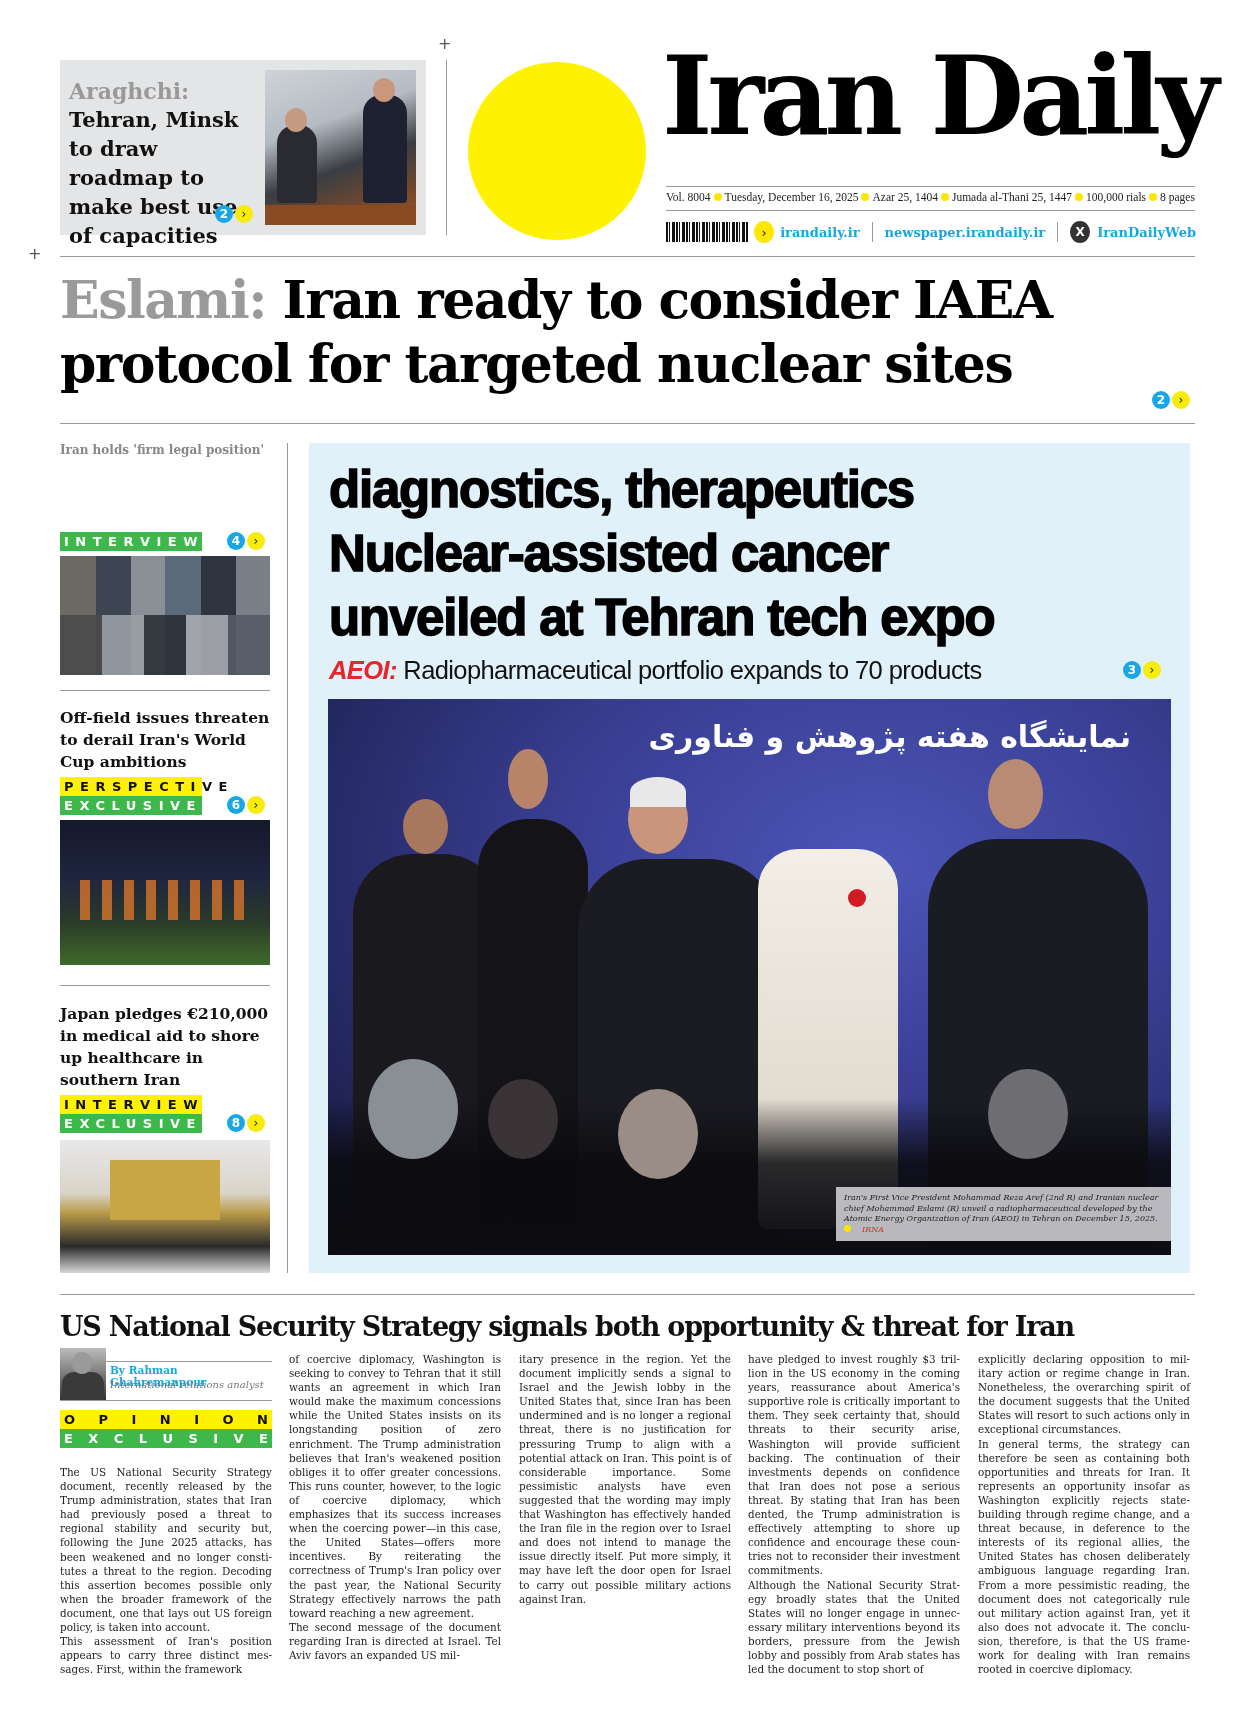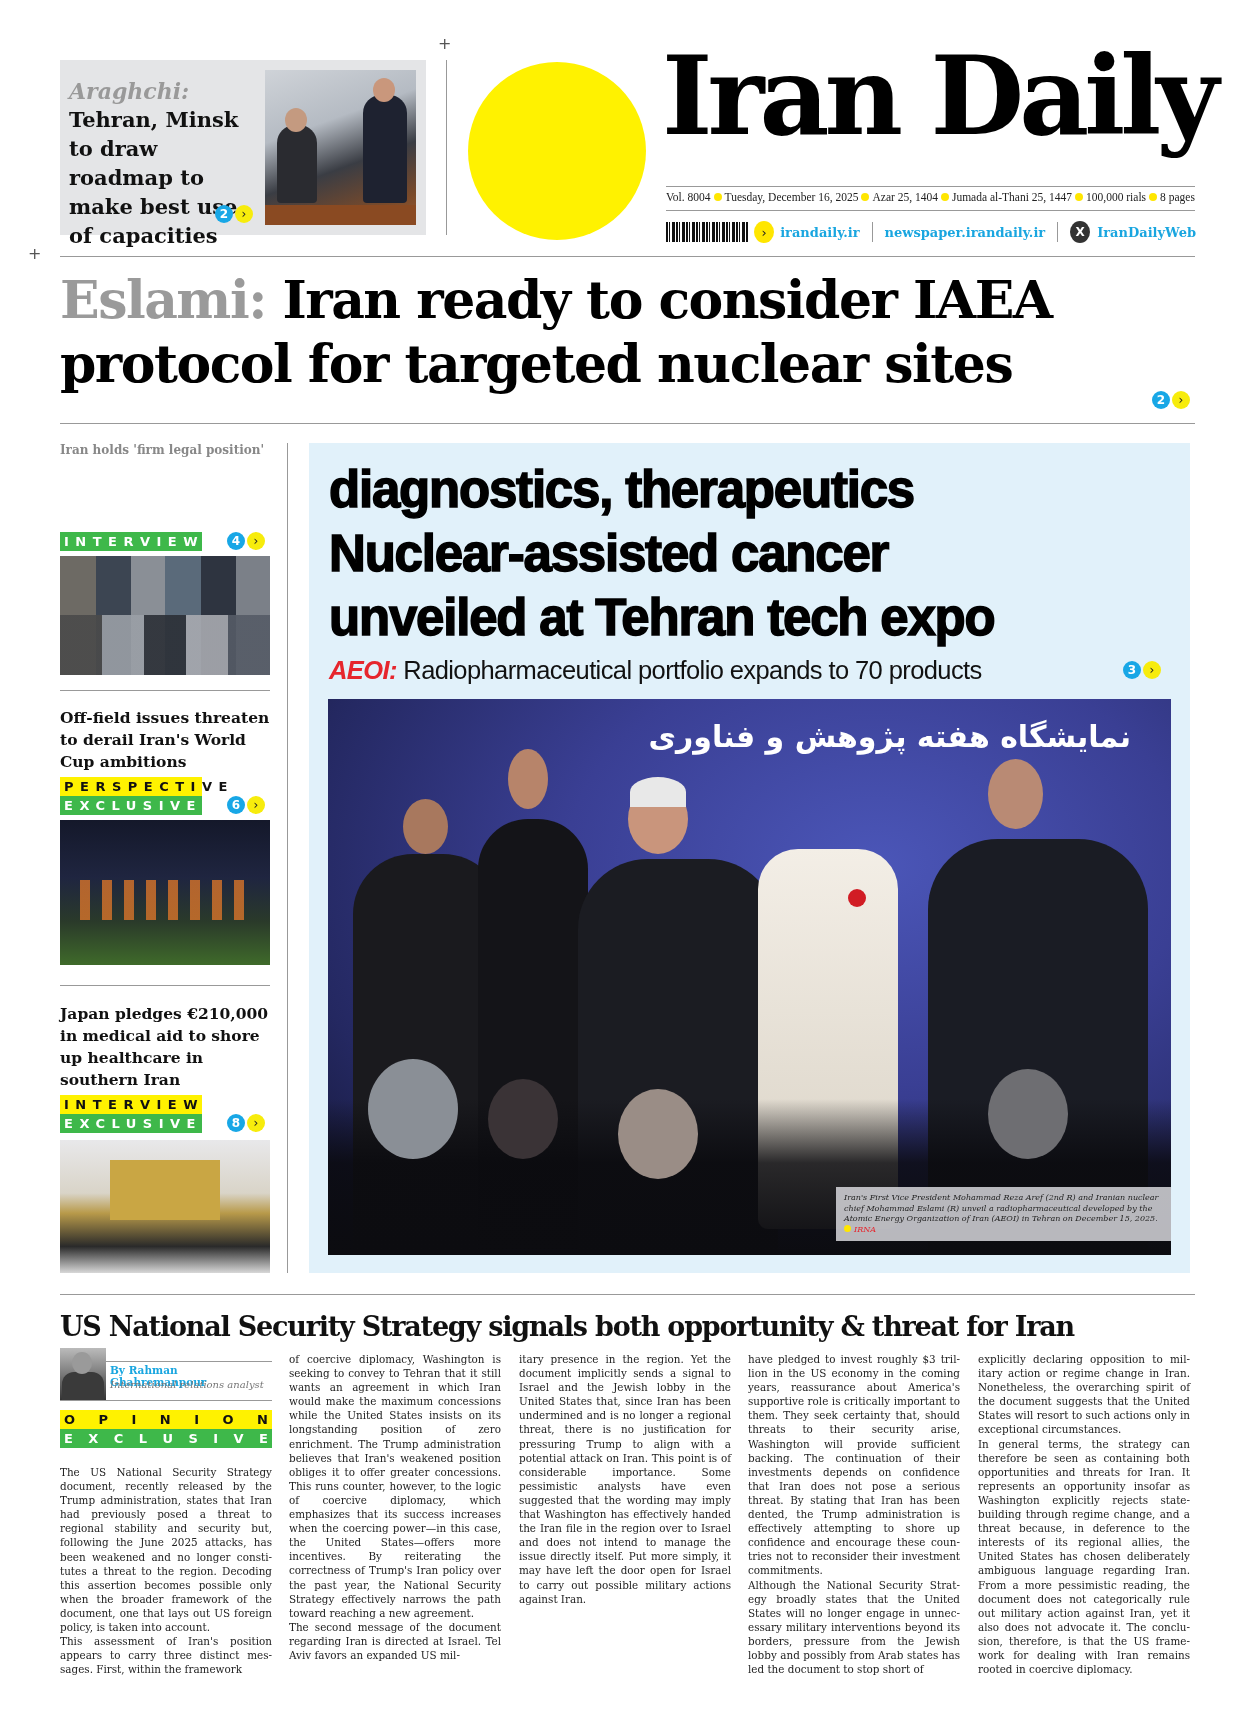--- a/index.html
+++ b/index.html
@@ -3,21 +3,21 @@
 <meta charset="utf-8">
 <style>
   * { box-sizing: border-box; margin: 0; padding: 0; }
   html, body { width: 1250px; height: 1734px; background: #ffffff; overflow: hidden; }
   body { position: relative; font-family: "DejaVu Serif", serif; color: #111; }
 
   .crop { position: absolute; color: #555; font-family: "DejaVu Sans", sans-serif; font-size: 16px; line-height: 1; }
 
   
   .teaser-box { position: absolute; left: 60px; top: 60px; width: 366px; height: 175px; background: #e4e5e7; }
-  .teaser-kicker { position: absolute; left: 9px; top: 18px; font-style: italic; font-weight: bold; font-size: 22px; color: #999; }
+  .teaser-kicker { position: absolute; left: 9px; top: 18px; font-weight: bold; font-size: 22px; color: #999; }
   .teaser-title { position: absolute; left: 9px; top: 45px; width: 190px; font-weight: bold; font-size: 21px; line-height: 29px; color: #111; }
   .teaser-photo { position: absolute; left: 205px; top: 10px; width: 151px; height: 155px; background: linear-gradient(160deg,#cfd3d8 0%,#b5bbc3 35%,#3a3d44 60%,#7a4a2a 85%,#9a5a30 100%); }
   .teaser-photo .p1 { position:absolute; left:12px; top:55px; width:40px; height:78px; background:#2a2b30; border-radius:18px 18px 4px 4px;}
   .teaser-photo .p2 { position:absolute; left:98px; top:25px; width:44px; height:108px; background:#1e2230; border-radius:18px 18px 4px 4px;}
   .teaser-photo .h1 { position:absolute; left:20px; top:38px; width:22px; height:24px; background:#c49a80; border-radius:50%;}
   .teaser-photo .h2 { position:absolute; left:108px; top:8px; width:22px; height:24px; background:#c9977c; border-radius:50%;}
   .teaser-photo .table { position:absolute; left:0; bottom:0; width:100%; height:20px; background:#8a4a22;}
 
   .vrule { position: absolute; width: 1px; background: #999; }
   .hrule { position: absolute; height: 1px; background: #999; }
@@ -53,21 +53,21 @@
   .thumb { position: absolute; left: 60px; width: 210px; }
 
   
   .feature { position: absolute; left: 309px; top: 443px; width: 881px; height: 830px; background: #e1f1fa; }
   .feat-title { position: absolute; left: 20px; top: 15px; font-family: "Liberation Sans", sans-serif; font-weight: bold; font-size: 51px; line-height: 64px; letter-spacing: -1.2px; color: #000; -webkit-text-stroke: 1.5px #000; }
   .feat-sub { position: absolute; left: 20px; top: 213px; font-family: "Liberation Sans", sans-serif; font-size: 25.5px; letter-spacing: -0.6px; color: #111; }
   .feat-sub .kick { font-style: italic; font-weight: bold; color: #e6262d; }
   .feat-photo { position: absolute; left: 19px; top: 256px; width: 843px; height: 556px; overflow: hidden;
      background: radial-gradient(ellipse at 65% 30%, #4b56b8 0%, #3a3f94 40%, #242861 75%, #12142e 100%); }
   .caption { position: absolute; left: 508px; top: 488px; width: 335px; height: 54px; background: rgba(215,215,220,0.85); font-family: "DejaVu Serif", serif; font-style: italic; font-size: 8px; line-height: 10.5px; color: #222; padding: 6px 8px; }
-  .caption .src { color: #e6262d; }
+  .caption .src { color: #e6262d; margin-left: 8px; }
   .caption .ydot { display:inline-block; width:7px; height:7px; border-radius:50%; background:#ffe600; margin-right:3px; }
 
   
   .op-head { position: absolute; left: 60px; top: 1311px; font-family: "DejaVu Serif", serif; font-weight: bold; font-size: 27px; letter-spacing: -1.2px; color: #111; }
   .author { position: absolute; left: 60px; top: 1348px; width: 212px; height: 52px; }
   .author .pic { position:absolute; left:0; top:0; width:46px; height:52px; background: linear-gradient(180deg,#bbb 0%,#888 40%,#333 100%); }
   .author .pic .hd { position:absolute; left:12px; top:4px; width:20px; height:22px; border-radius:50%; background:#9a9a9a;}
   .author .pic .bd { position:absolute; left:2px; top:24px; width:42px; height:28px; border-radius:12px 12px 0 0; background:#3a3a3a;}
   .author .line1 { position:absolute; left:0; top:13px; width:212px; height:1px; background:#999;}
   .author .line2 { position:absolute; left:0; top:52px; width:212px; height:1px; background:#999;}

